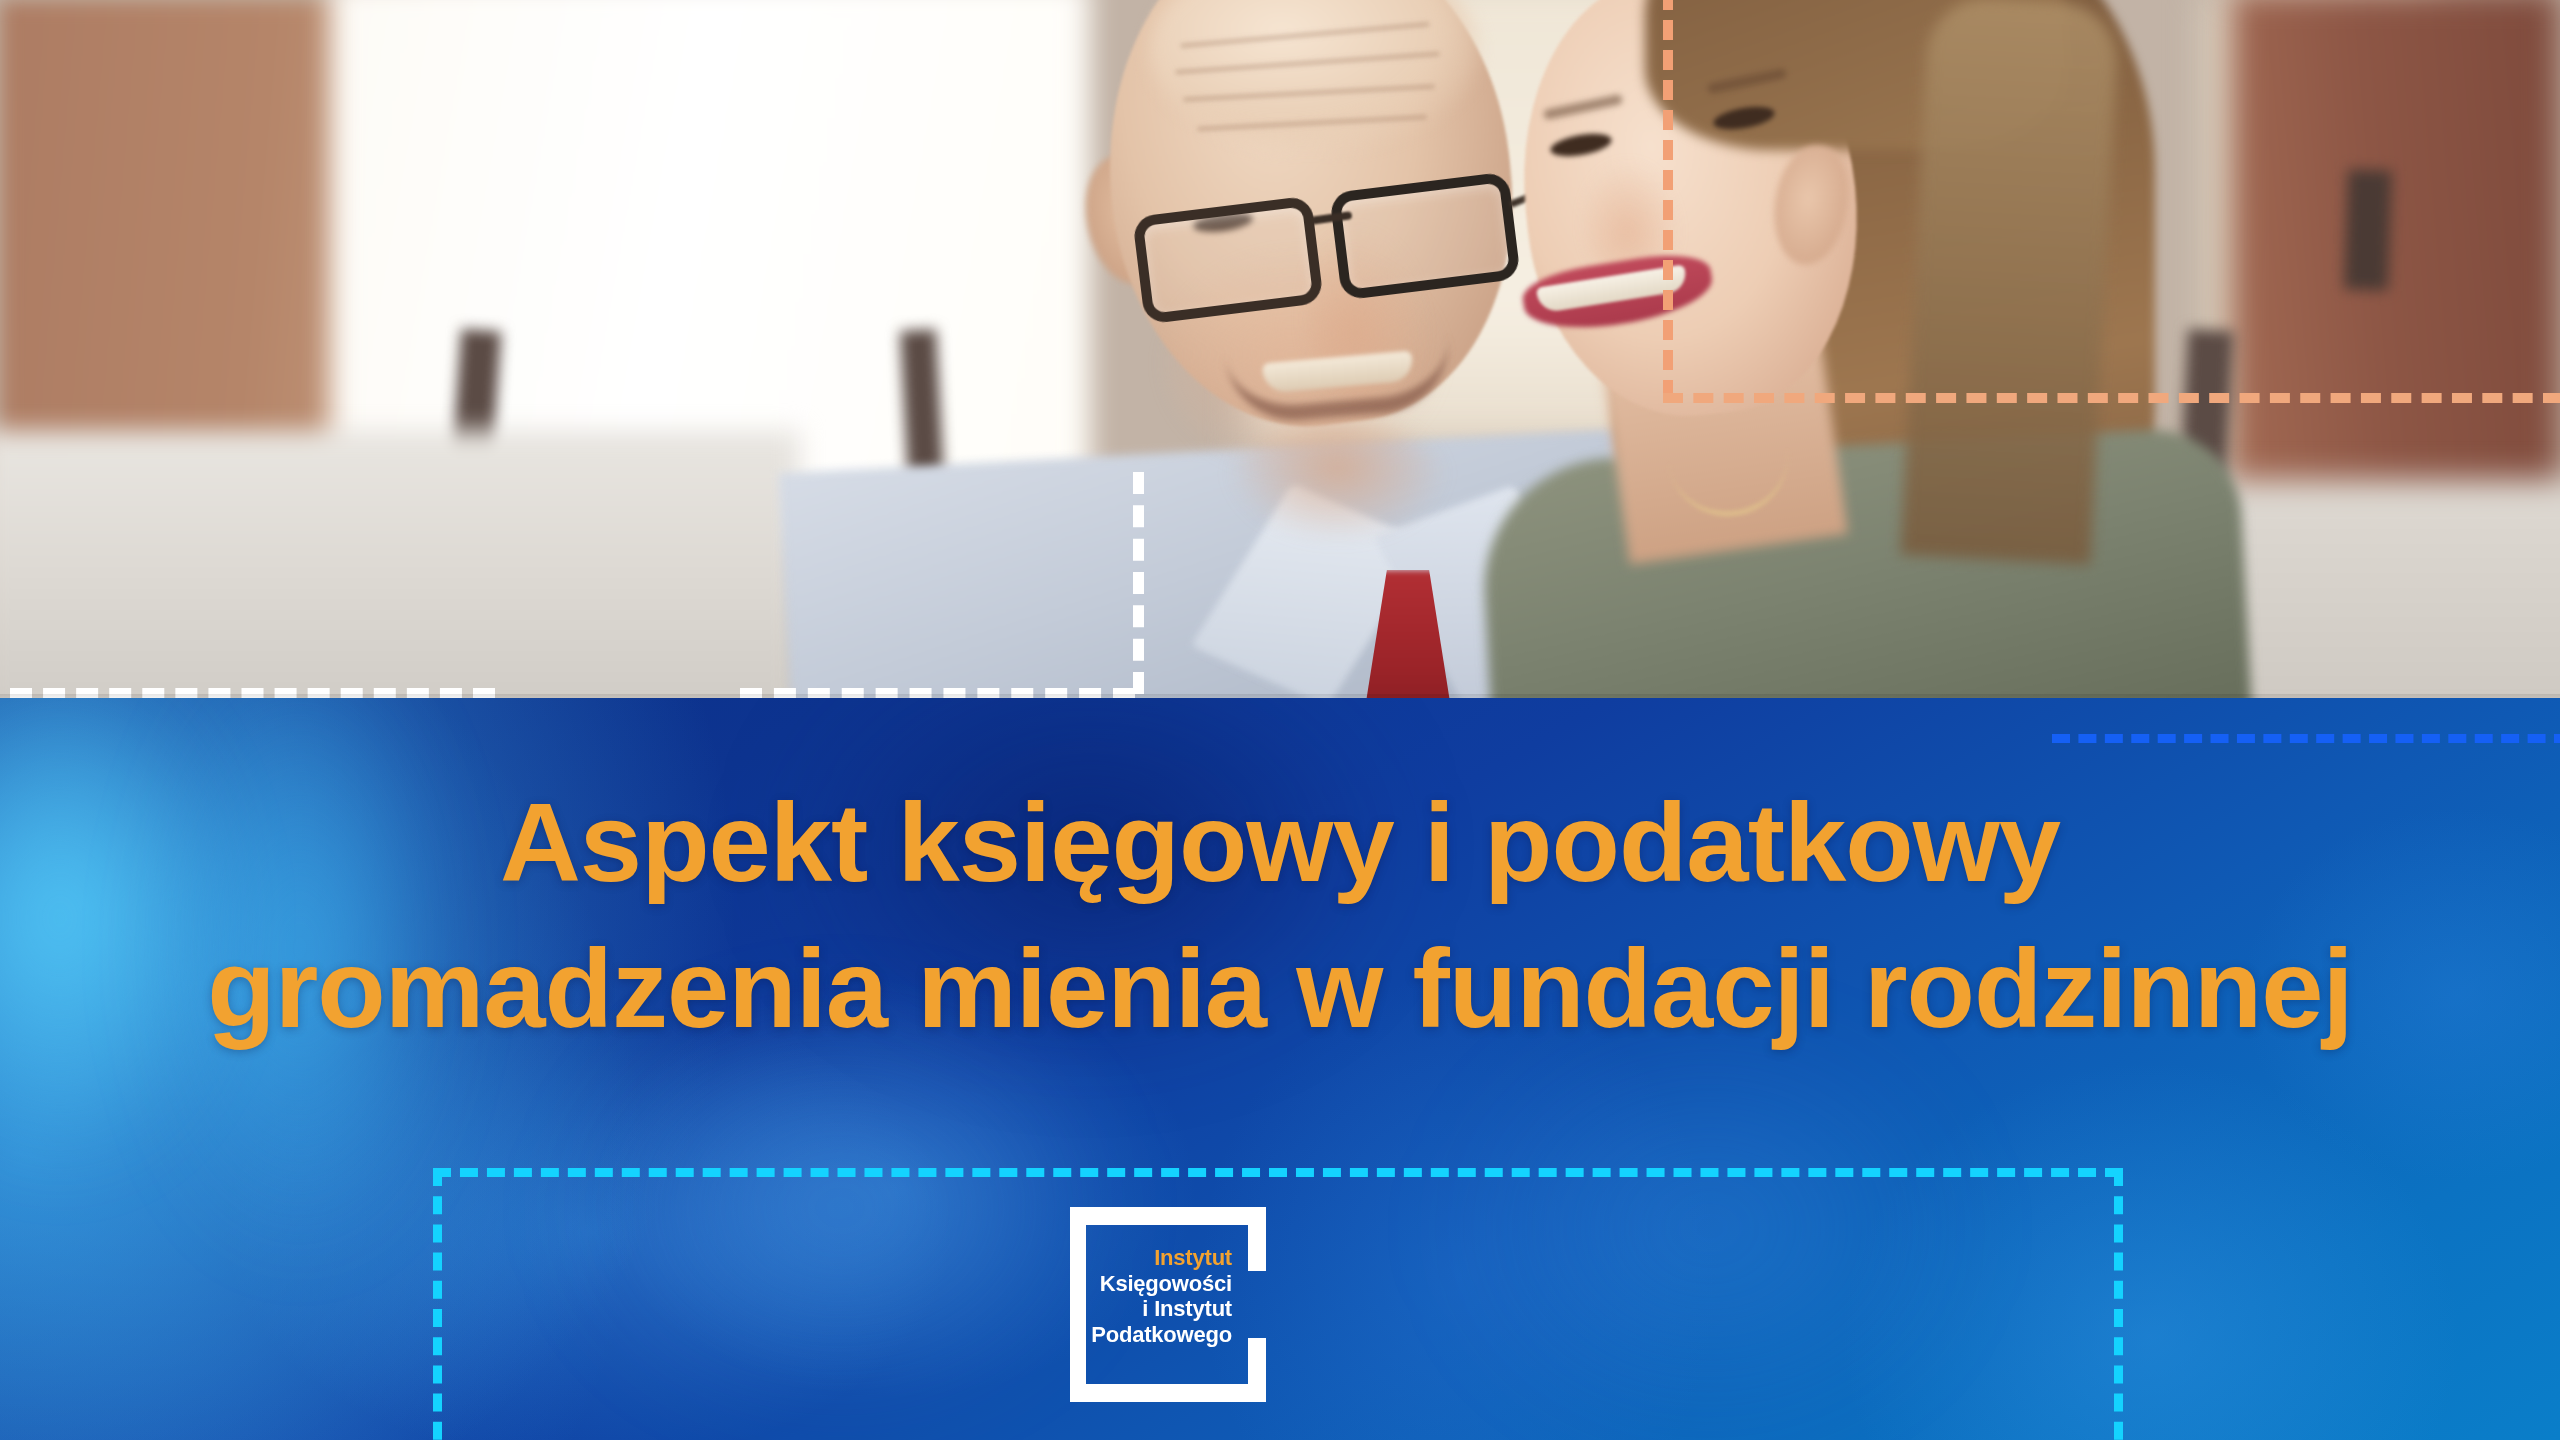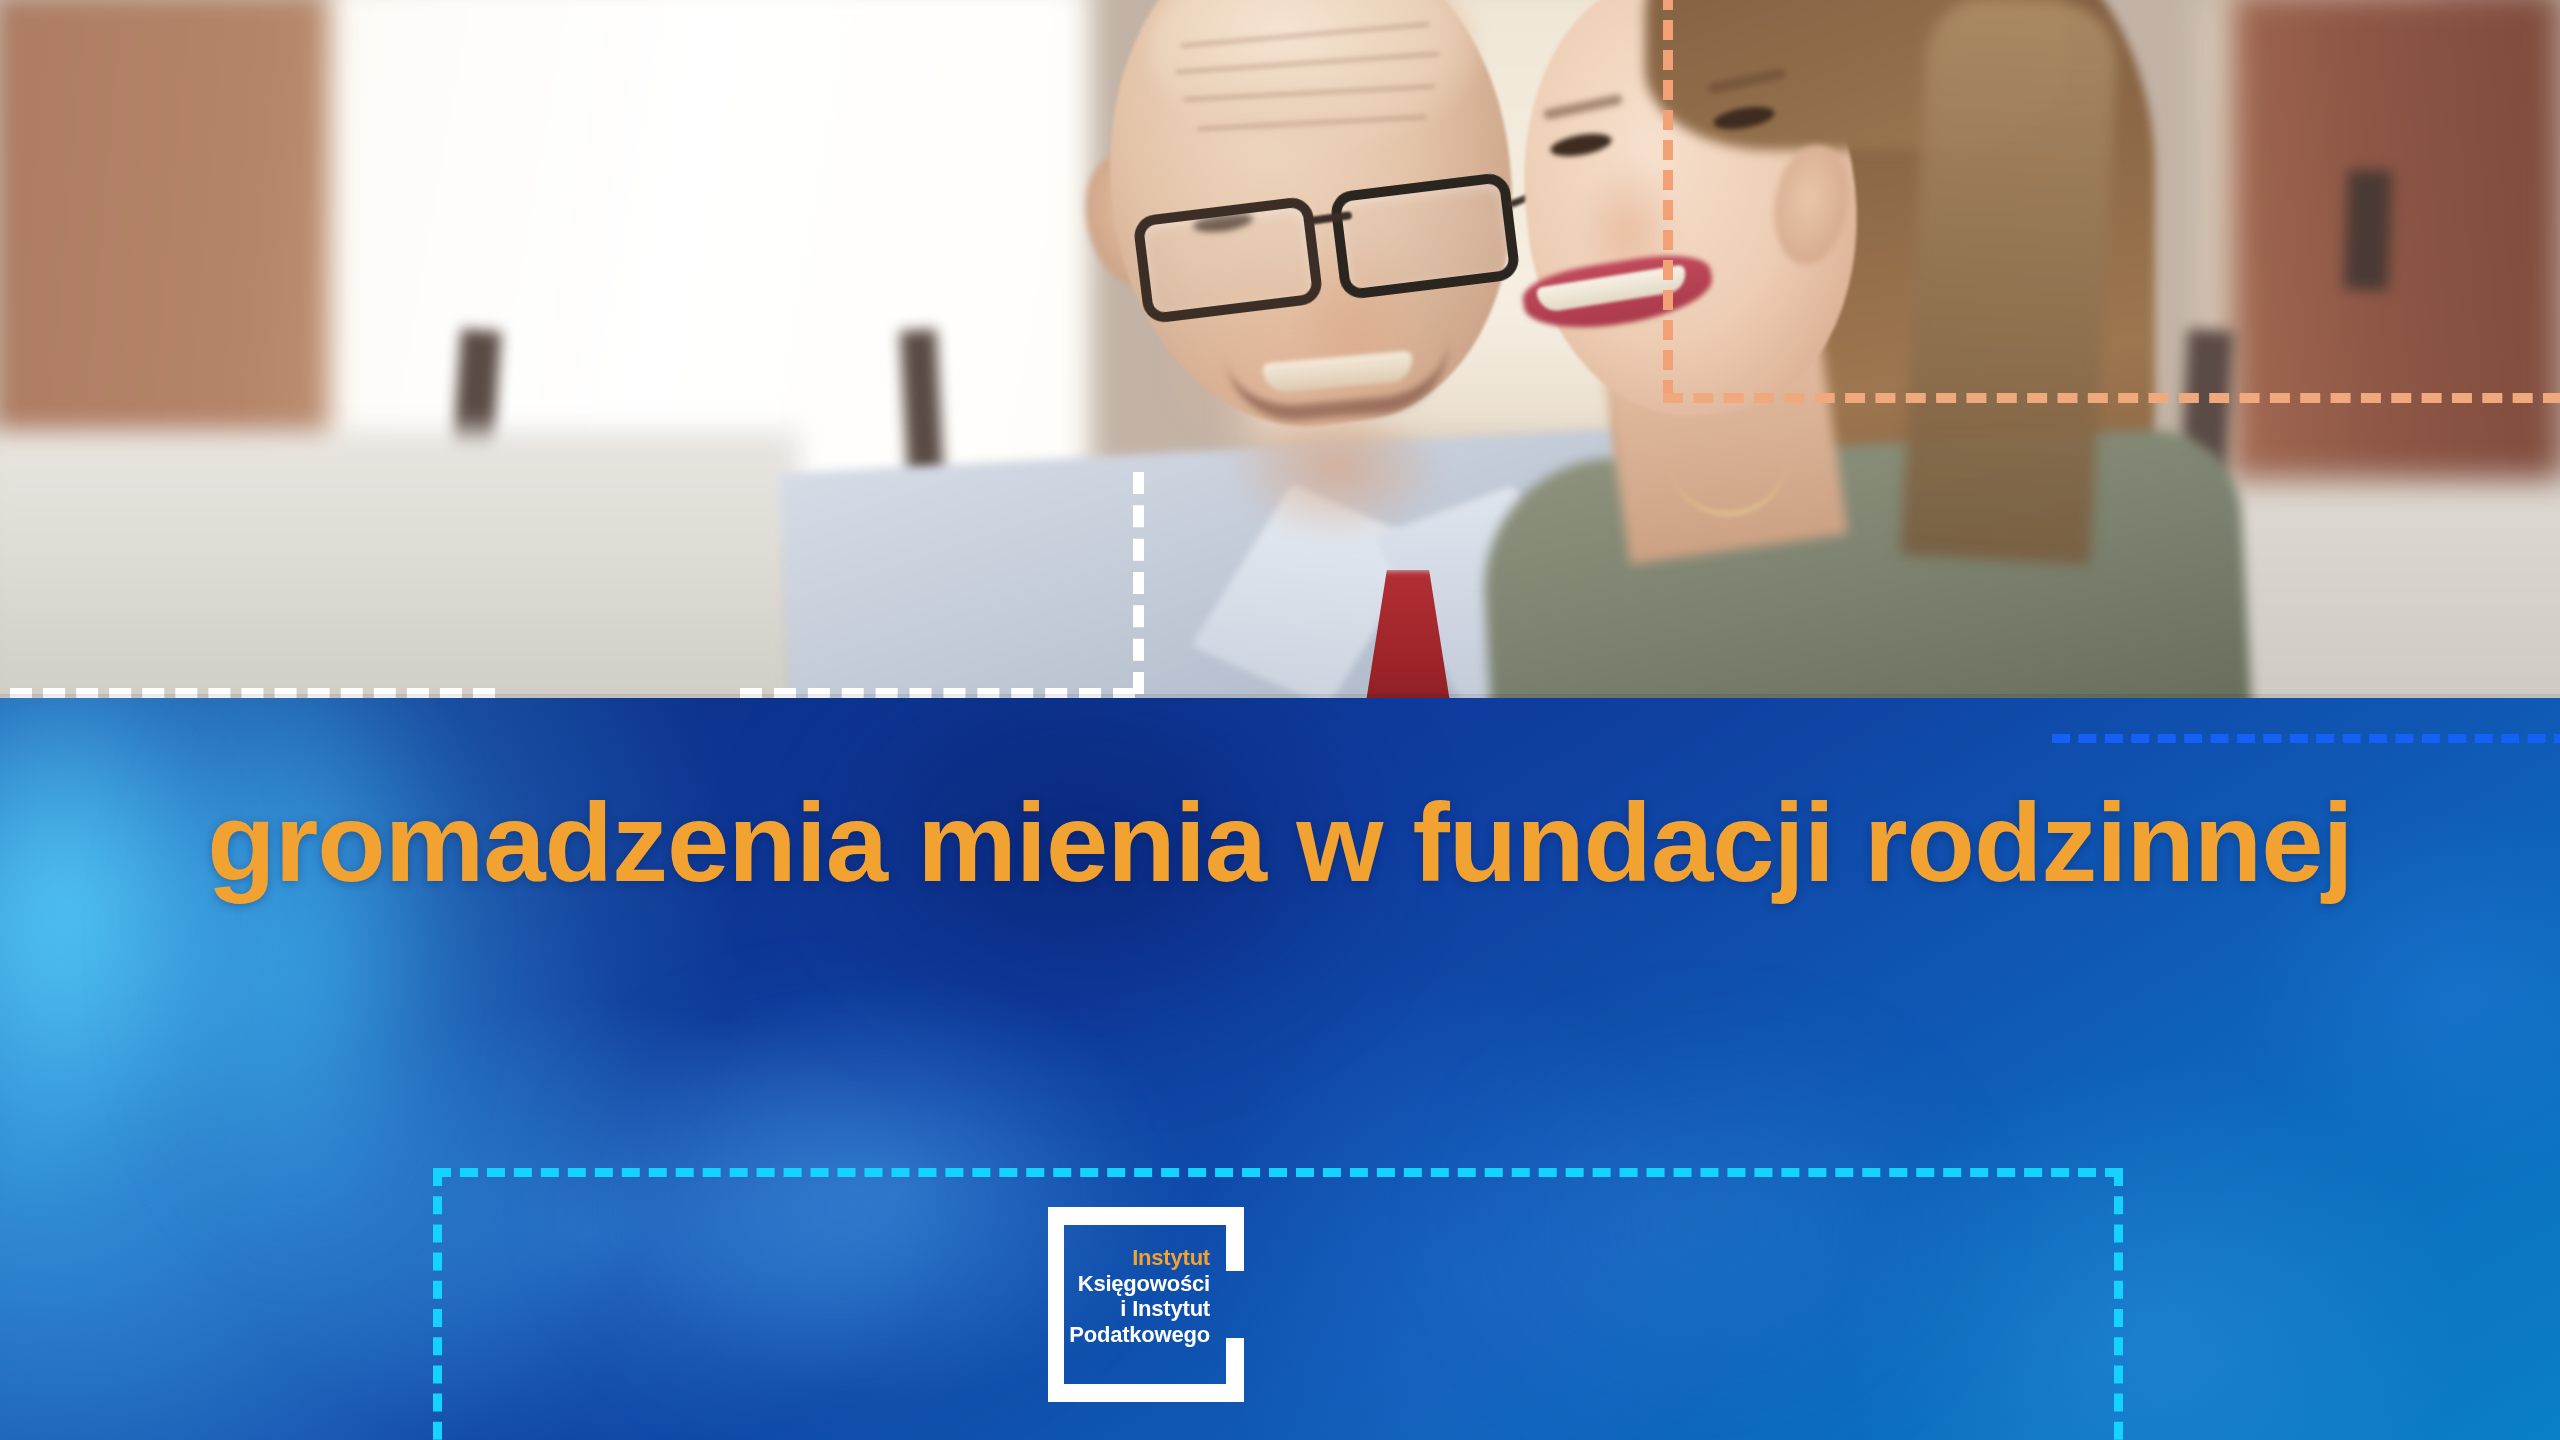--- a/index.html
+++ b/index.html
@@ -318,21 +318,21 @@
     font-weight:bold;
     font-size:112px;
     line-height:1.30;
     letter-spacing:-1px;
     text-shadow:0 2px 10px rgba(0,20,70,.30);
   }
   .title .ln{ display:block; white-space:nowrap; }
 
   
   .logo{
-    position:absolute; left:1048px; top:1207px; z-index:7;
+    position:absolute; left:1070px; top:1207px; z-index:7;
     width:640px; height:195px;
   }
   .logo-bracket{
     position:absolute; left:0; top:0; width:196px; height:195px;
   }
   .br{ position:absolute; background:#ffffff; }
   .br-top   { left:0;   top:0;    width:196px; height:18px; }
   .br-bottom{ left:0;   top:177px;width:196px; height:18px; }
   .br-left  { left:0;   top:0;    width:16px;  height:195px; }
   .br-right-t{ left:178px; top:0;  width:18px; height:64px; }
@@ -434,20 +434,21 @@
     <div class="blue-glowA"></div>
     <div class="blue-glowB"></div>
     <div class="blue-glowC"></div>
     <div class="blue-glowD"></div>
     <div class="blue-darkE"></div>
     <div class="bd-line"></div>
     <div class="cyan-rect"></div>
   </div>
 
   <div class="title">
+    <span class="ln">Aspekt księgowy i podatkowy</span>
     <span class="ln">gromadzenia mienia w fundacji rodzinnej</span>
   </div>
 
   <div class="logo">
     <div class="logo-bracket">
       <div class="br br-top"></div>
       <div class="br br-bottom"></div>
       <div class="br br-left"></div>
       <div class="br br-right-t"></div>
       <div class="br br-right-b"></div>

